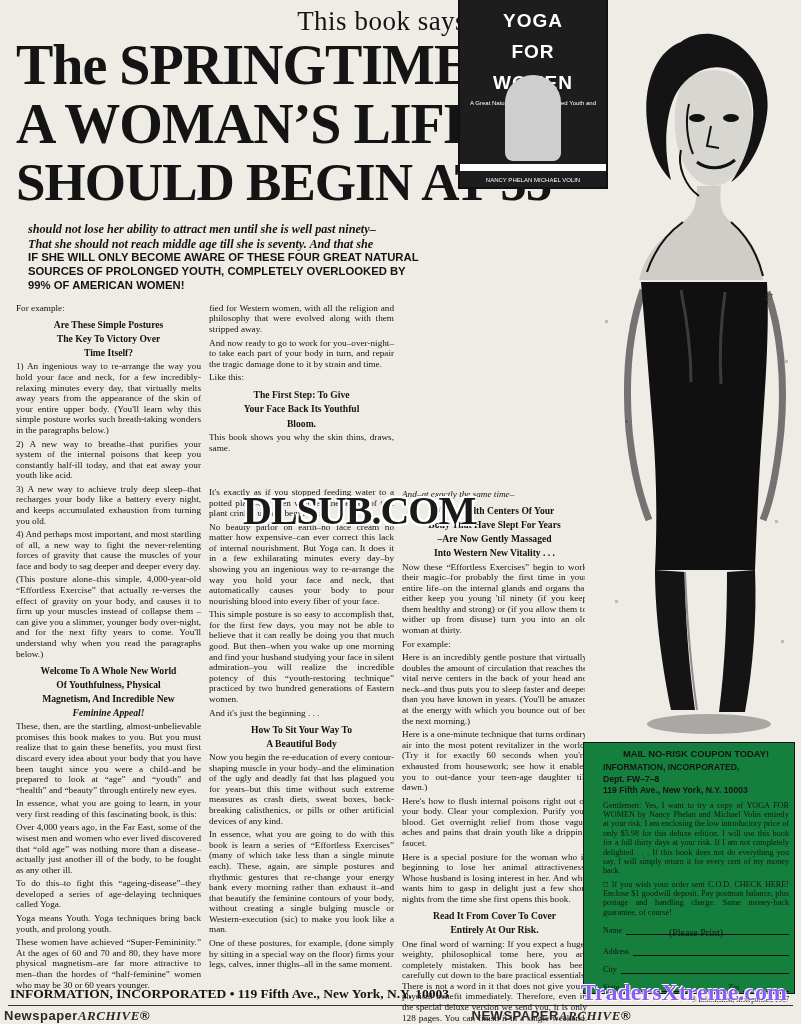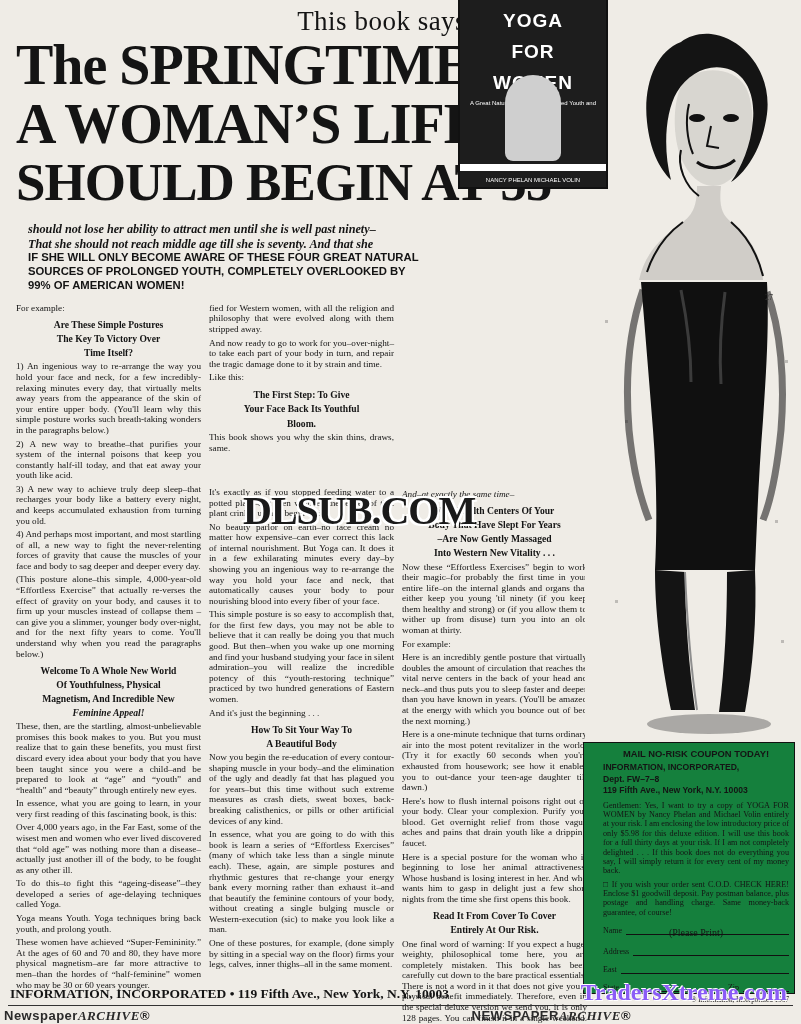--- a/index.html
+++ b/index.html
@@ -288,21 +288,21 @@
       <div class="lrow">
         <span class="lbl">Name</span>
         <span class="rule"></span>
       </div>
       <div class="hint">(Please Print)</div>
       <div class="lrow">
         <span class="lbl">Address</span>
         <span class="rule"></span>
       </div>
       <div class="lrow">
-        <span class="lbl">East</span>
+        <span class="lbl">City</span>
         <span class="rule"></span>
       </div>
       <div class="lrow">
         <span class="lbl">State</span>
         <span class="rule"></span>
         <span class="lbl">Zip</span>
         <span class="rule" style="max-width:46px"></span>
       </div>
     </div>
     <div class="copy">® Information, Incorporated 1967</div>

